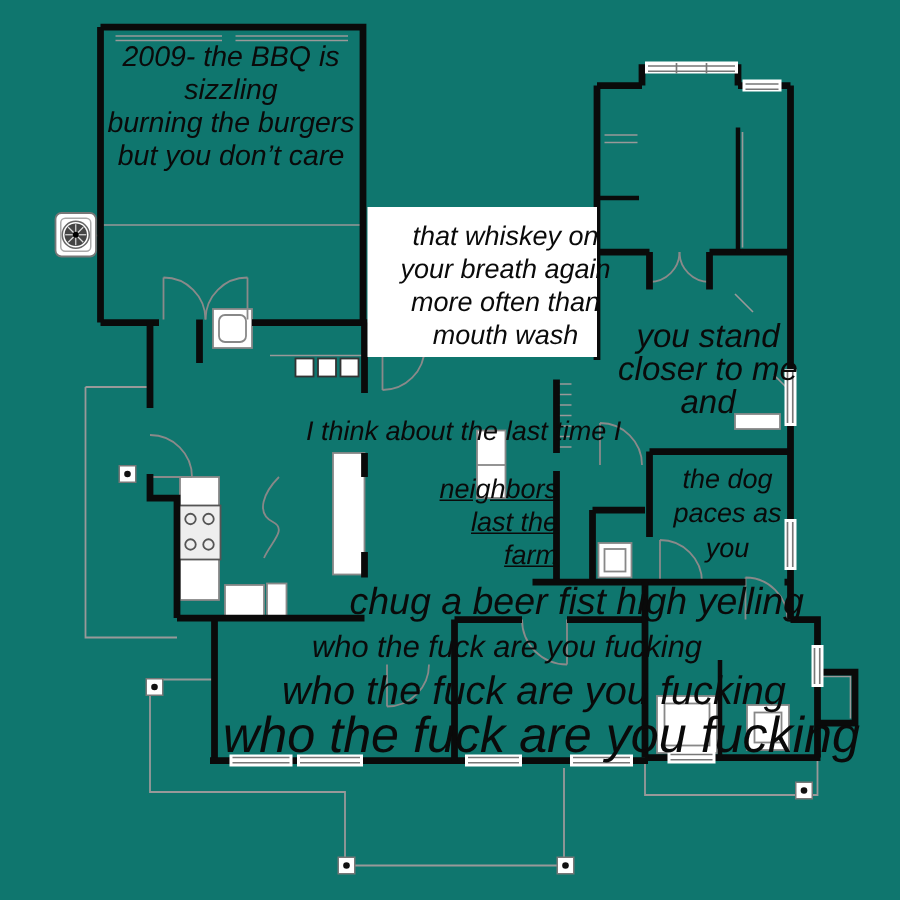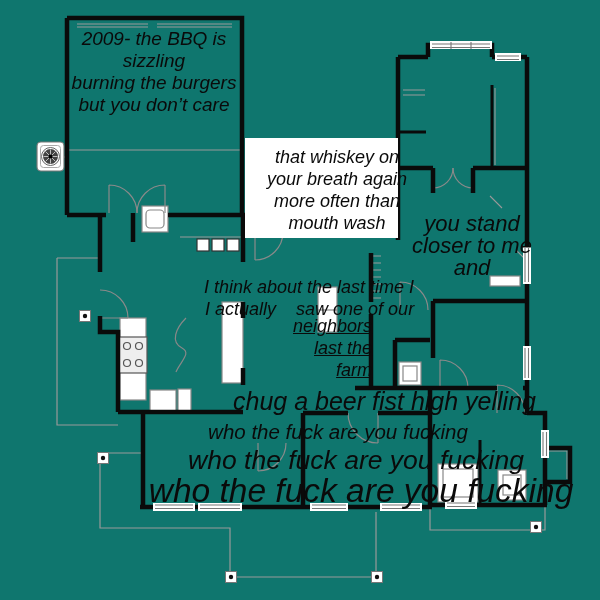--- a/index.html
+++ b/index.html
@@ -186,29 +186,33 @@
   </div>
 
   <div class="lyric c" id="ly-youstand">
     <span>you stand</span>
     <span>closer to me</span>
     <span>and</span>
   </div>
 
   <div class="lyric l" id="ly-lasttime">
     <span>I think about the last time I</span>
-    <span>I actually    saw one of our</span>
   </div>
 
   <div class="lyric l" id="ly-neighbors">
     <span>neighbors</span>
     <span>last the</span>
     <span>farm</span>
   </div>
 
+  <div class="lyric c" id="ly-dog">
+    <span>the dog</span>
+    <span>paces as</span>
+    <span>you</span>
+  </div>
 
   <div class="lyric c" id="ly-chug">
     <span>chug a beer fist high yelling</span>
   </div>
 
   <div class="lyric c" id="ly-who1">
     <span>who the fuck are you fucking</span>
   </div>
 
   <div class="lyric c" id="ly-who2">

